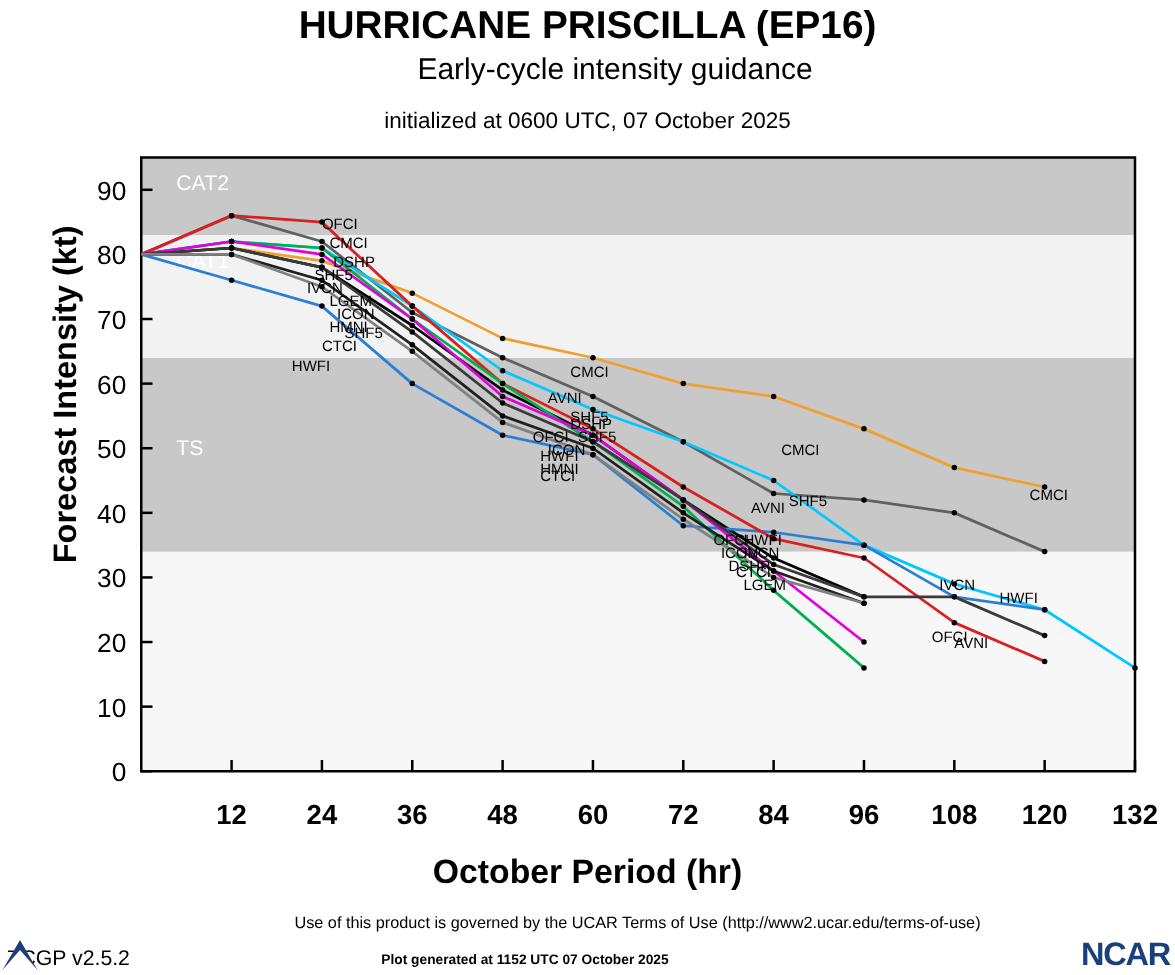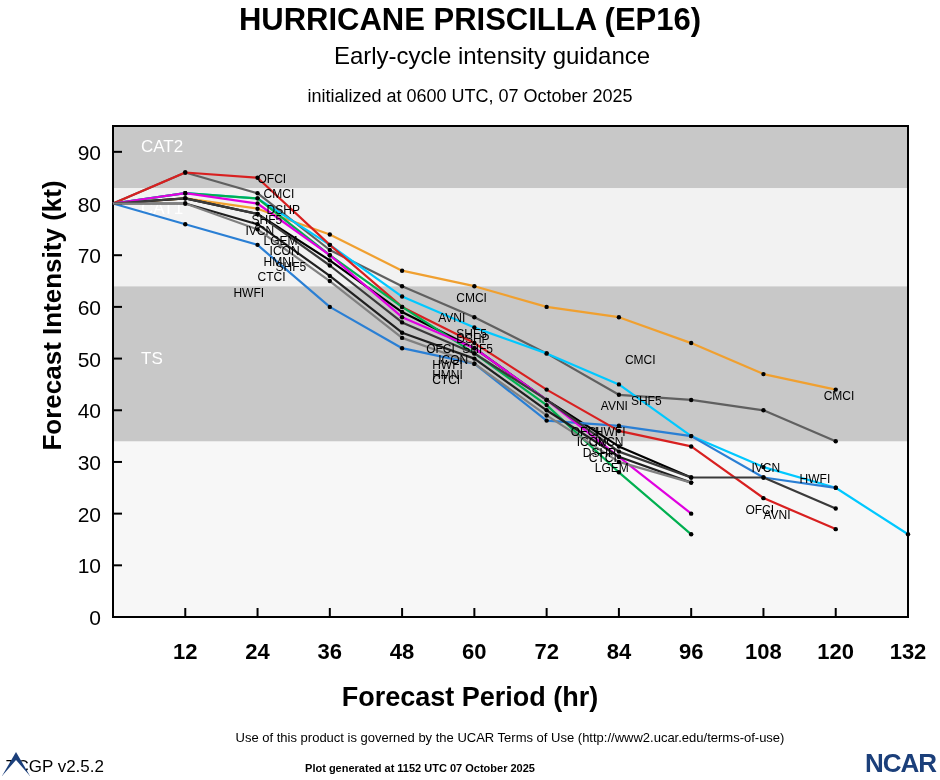--- a/index.html
+++ b/index.html
@@ -60,21 +60,21 @@
 
 <div id="chart-root">
 
   <div class="title-block">
     <div class="t1">HURRICANE PRISCILLA (EP16)</div>
     <div class="t2">Early-cycle intensity guidance</div>
     <div class="t3">initialized at 0600 UTC, 07 October 2025</div>
   </div>
 
   <div class="ylabel">Forecast Intensity (kt)</div>
-  <div class="xlabel">Forecast Period (hr)</div>
+  <div class="xlabel">October Period (hr)</div>
 
   <svg id="plot" width="940" height="780">
       <rect x="113" y="126" width="795" height="491" fill="#f7f7f7"></rect>
       <rect x="113" y="286.22105263157897" width="795" height="155.05263157894734" fill="#c8c8c8"></rect>
       <text x="141" y="363.7473684210526" class="bandlabel" fill="#ffffff">TS</text>
       <rect x="113" y="188.02105263157893" width="795" height="98.20000000000005" fill="#f2f2f2"></rect>
       <text x="141" y="214.02105263157893" class="bandlabel" fill="#ffffff">CAT1</text>
       <rect x="113" y="126" width="795" height="62.021052631578925" fill="#c8c8c8"></rect>
       <text x="141" y="152" class="bandlabel" fill="#ffffff">CAT2</text>
       <rect x="113" y="126" width="795" height="491" fill="none" stroke="#000" stroke-width="2"></rect>

